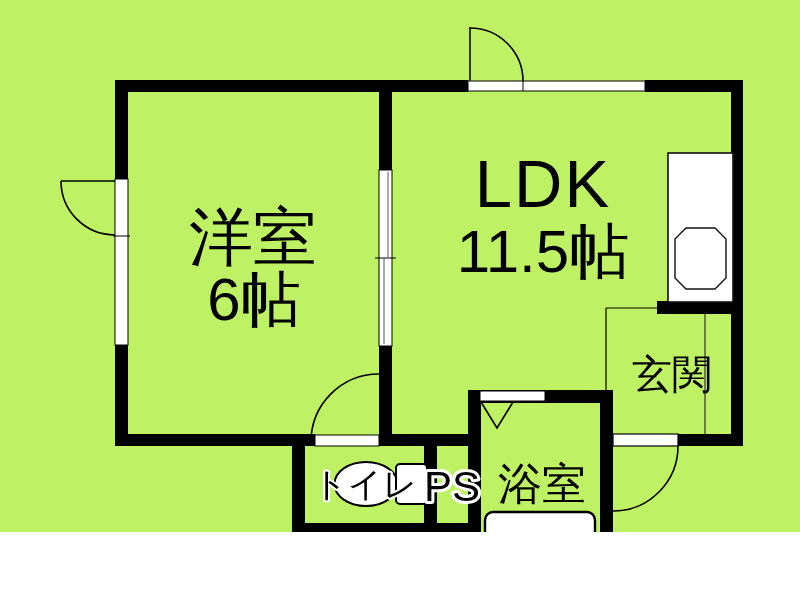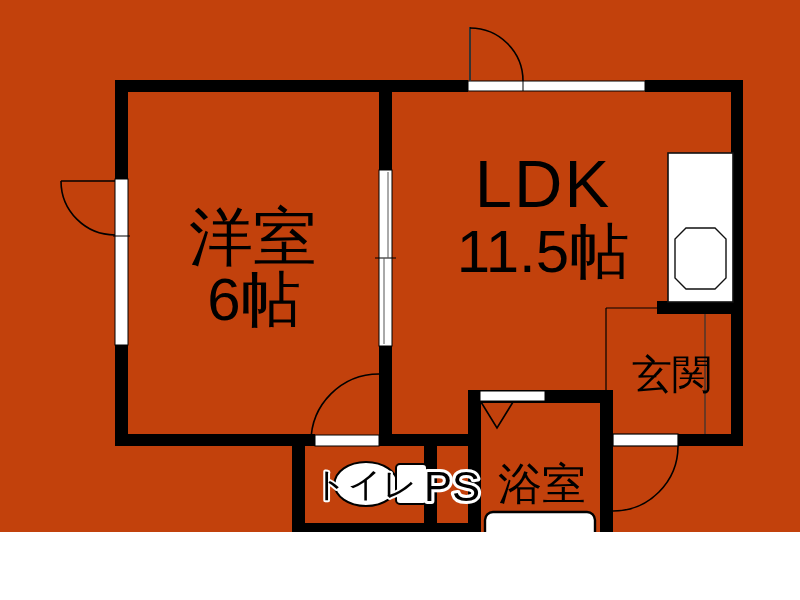--- a/index.html
+++ b/index.html
@@ -4,21 +4,21 @@
 <style>
   html, body {
     margin: 0;
     padding: 0;
     background: #ffffff;
   }
   .canvas {
     position: relative;
     width: 800px;
     height: 532px;
-    background: #c2410c;
+    background: #bef264;
     overflow: hidden;
   }
   svg { display: block; }
   svg text {
     font-family: "Liberation Sans", "DejaVu Sans", sans-serif;
     fill: #000000;
   }
   .room-label { font-weight: 500; }
   .halo {
     paint-order: stroke;

